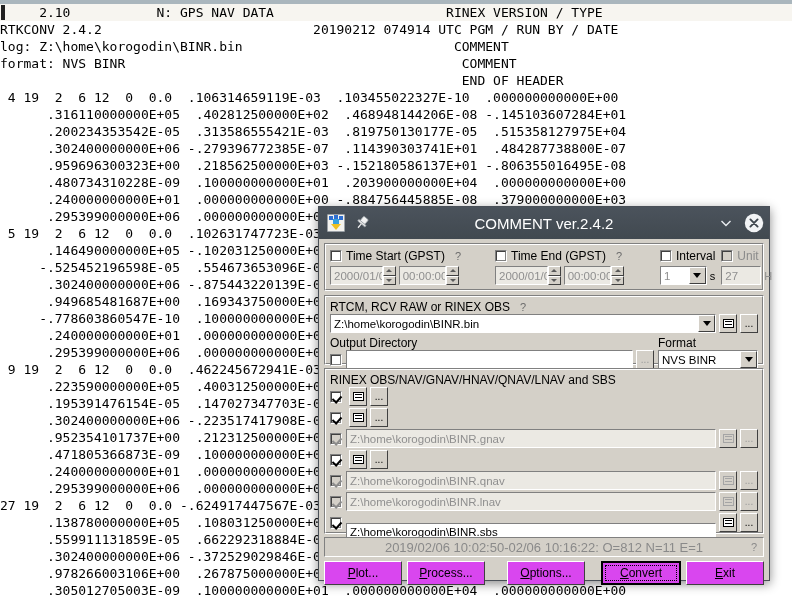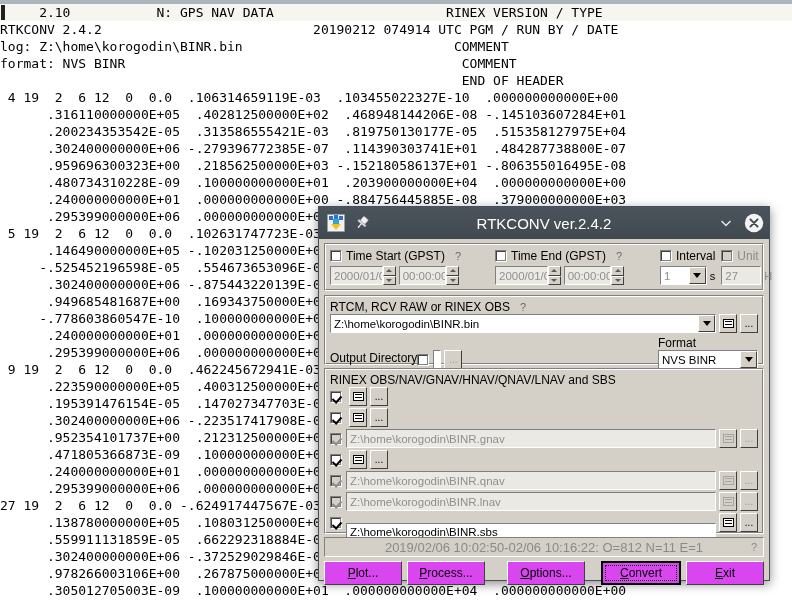--- a/index.html
+++ b/index.html
@@ -141,21 +141,21 @@
     border:1px solid #ffffff;border-right-color:#404040;border-bottom-color:#404040;
     display:flex;align-items:center;justify-content:center;font-size:10px;color:#000;flex:0 0 auto;
   }
   .sqbtn.dim{color:#9a9a9a;}
   .listglyph{width:11px;height:9px;border:1px solid #000;box-sizing:border-box;position:relative;background:#fff;}
   .listglyph::before{content:"";position:absolute;left:1px;top:1px;right:1px;height:1px;background:#000;box-shadow:0 3px 0 #000;}
   .listglyph.dim{border-color:#a5a5a5;background:#d4d0c8;}
   .listglyph.dim::before{background:#a5a5a5;box-shadow:0 3px 0 #a5a5a5;}
 
   .outrow{display:flex;align-items:flex-end;margin-top:2px;}
-  .outleft{flex:1;display:flex;flex-direction:row;}
+  .outleft{flex:1;display:flex;flex-direction:column;}
   .outright{width:100px;display:flex;flex-direction:column;margin-left:4px;}
 
   
   #filesgrp{height:166px;margin-bottom:3px;}
   #filesgrp .inner{padding:2px 4px 2px 4px;height:100%;box-sizing:border-box;}
   .frow{display:flex;align-items:center;height:19px;margin-bottom:2px;}
   .frow .cbx{margin-right:4px;}
 
   
   #statusbar{
@@ -241,21 +241,21 @@
     </div>
     <div class="tb-pin">
       <svg width="16" height="16" viewBox="0 0 16 16">
         <g transform="rotate(40 8 8)">
           <rect x="5" y="1.5" width="6" height="6" rx="1" fill="#f2f2f2" stroke="#9aa0a6" stroke-width="0.8"></rect>
           <rect x="3.2" y="7.2" width="9.6" height="2" rx="0.8" fill="#e6e6e6" stroke="#9aa0a6" stroke-width="0.8"></rect>
           <rect x="7.4" y="9.2" width="1.2" height="5" fill="#f2f2f2"></rect>
         </g>
       </svg>
     </div>
-    <div class="tb-title">RTKCONV ver.2.4.2</div>
+    <div class="tb-title">COMMENT ver.2.4.2</div>
     <div class="spacer"></div>
     <div class="tb-btn">
       <svg width="16" height="16" viewBox="0 0 16 16">
         <path d="M3.5 6 L8 10.5 L12.5 6" fill="none" stroke="#e9ecef" stroke-width="1.4"></path>
       </svg>
     </div>
     <div class="tb-btn">
       <svg width="22" height="22" viewBox="0 0 22 22">
         <circle cx="11" cy="11" r="9.2" fill="#f2f4f6"></circle>
         <path d="M7.4 7.4 L14.6 14.6 M14.6 7.4 L7.4 14.6" stroke="#3f474f" stroke-width="1.9" stroke-linecap="round"></path>

